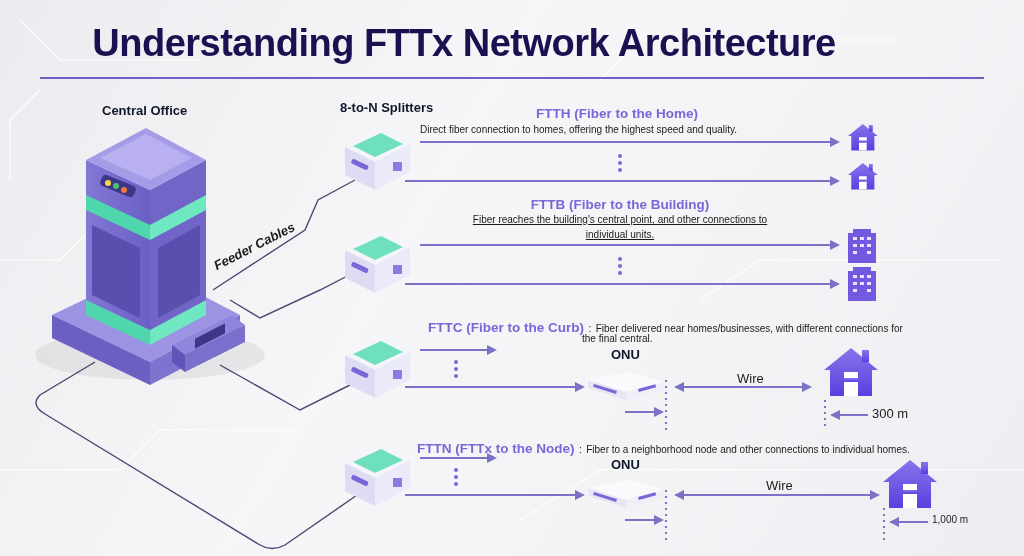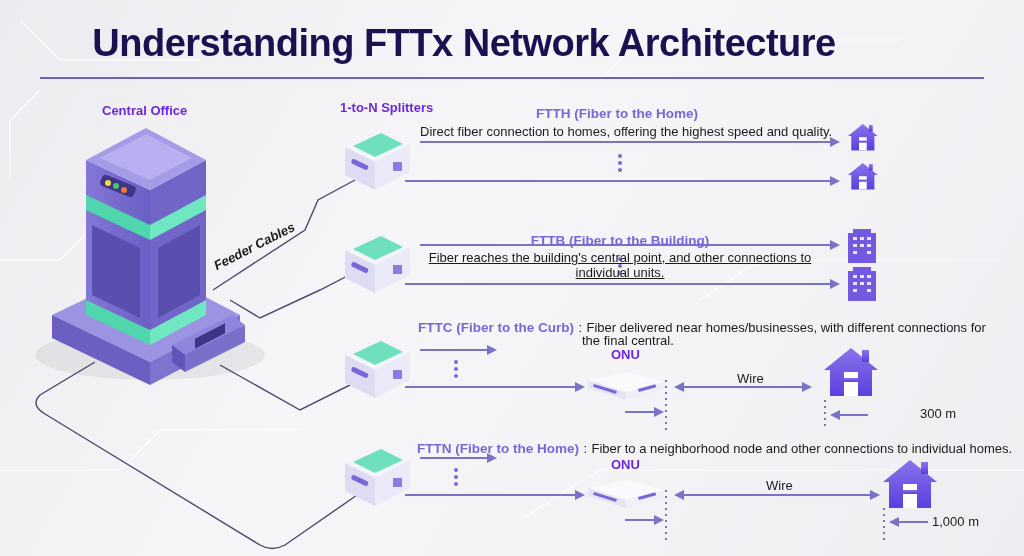--- a/index.html
+++ b/index.html
@@ -2,24 +2,24 @@
 <html><head>
 <meta charset="utf-8">
 <style>
   html,body{margin:0;padding:0;}
   body{width:1024px;height:556px;overflow:hidden;position:relative;
     background:linear-gradient(120deg,#ececf0 0%,#f6f6f8 40%,#f3f3f6 70%,#eeeef2 100%);
     font-family:"Liberation Sans",sans-serif;color:#1b1b1b;}
   .abs{position:absolute;}
   #title{left:0;width:928px;top:22px;text-align:center;font-size:38px;font-weight:bold;color:#1a1150;letter-spacing:-0.5px;}
   #title-rule{left:40px;width:944px;top:77px;height:2px;background:#6b61c8;}
-  .lbl{font-size:13px;font-weight:bold;color:#6d28d9;}
+  .lbl{font-size:13px;font-weight:bold;color:#0f172a;}
   .hd{color:#7a66d6;font-size:13.5px;font-weight:bold;}
-  .desc{font-size:13px;color:#1b1b1b;}
-  .center{text-align:center;margin-top:36px;}
+  .desc{font-size:10px;color:#1b1b1b;}
+  .center{text-align:center;}
   svg.layer{position:absolute;left:0;top:0;}
   .fiber{stroke:#7a72c4;stroke-width:2;fill:none;}
   .cable{stroke:#4d4872;stroke-width:1.4;fill:none;}
   .circuit{stroke:#ffffff;stroke-width:1.2;fill:none;opacity:0.9;}
 </style>
 </head>
 <body>
 
 <svg class="layer" width="1024" height="556">
   <defs>
@@ -232,39 +232,39 @@
         <rect x="19" y="22" width="4" height="3"></rect>
       </g>
   </g>
 </svg>
 
 <div id="title" class="abs">Understanding FTTx Network Architecture</div>
 <div id="title-rule" class="abs"></div>
 
 <div class="abs lbl" style="left:102px;top:103px;">Central Office</div>
 <div class="abs" style="left:218px;top:258px;font-size:13px;font-style:italic;font-weight:bold;transform:rotate(-27deg);transform-origin:left bottom;white-space:nowrap;">Feeder Cables</div>
-<div class="abs lbl" style="left:340px;top:100px;">1-to-N Splitters</div>
+<div class="abs lbl" style="left:340px;top:100px;">8-to-N Splitters</div>
 
 <div class="abs hd" style="left:536px;top:106px;">FTTH (Fiber to the Home)</div>
 <div class="abs desc" style="left:420px;top:124px;">Direct fiber connection to homes, offering the highest speed and quality.</div>
 
 <div class="abs hd center" style="left:420px;width:400px;top:197px;">FTTB (Fiber to the Building)</div>
 <div class="abs desc center" style="left:420px;width:400px;top:214px;text-decoration:underline;">Fiber reaches the building's central point, and other connections to</div>
 <div class="abs desc center" style="left:420px;width:400px;top:229px;text-decoration:underline;">individual units.</div>
 
-<div class="abs" style="left:418px;top:318px;white-space:nowrap;">
+<div class="abs" style="left:428px;top:318px;white-space:nowrap;">
   <span class="hd">FTTC (Fiber to the Curb)</span>
   <span class="desc">:</span>
   <span class="desc">Fiber delivered near homes/businesses, with different connections for</span>
 </div>
 <div class="abs desc" style="left:582px;top:333px;">the final central.</div>
 <div class="abs lbl" style="left:611px;top:347px;font-weight:bold;">ONU</div>
 <div class="abs desc" style="left:737px;top:371px;font-size:13px;">Wire</div>
-<div class="abs desc" style="left:872px;top:406px;font-size:13px;margin-left:48px;">300 m</div>
+<div class="abs desc" style="left:872px;top:406px;font-size:13px;">300 m</div>
 
 <div class="abs" style="left:417px;top:439px;white-space:nowrap;">
-  <span class="hd">FTTN (Fiber to the Home)</span>
+  <span class="hd">FTTN (FTTx to the Node)</span>
   <span class="desc">:</span>
   <span class="desc">Fiber to a neighborhood node and other connections to individual homes.</span>
 </div>
 <div class="abs lbl" style="left:611px;top:457px;font-weight:bold;">ONU</div>
 <div class="abs desc" style="left:766px;top:478px;font-size:13px;">Wire</div>
-<div class="abs desc" style="left:932px;top:514px;font-size:13px;">1,000 m</div>
+<div class="abs desc" style="left:932px;top:514px;font-size:10px;">1,000 m</div>
 
 </body></html>

